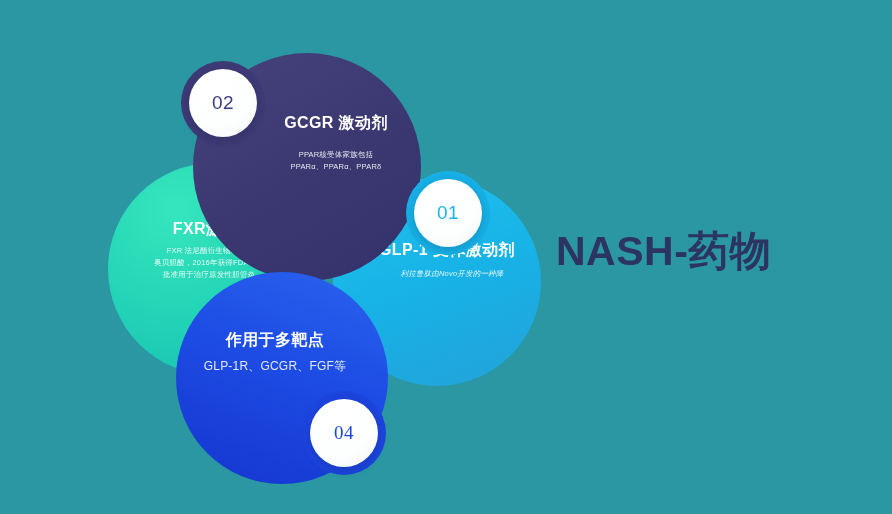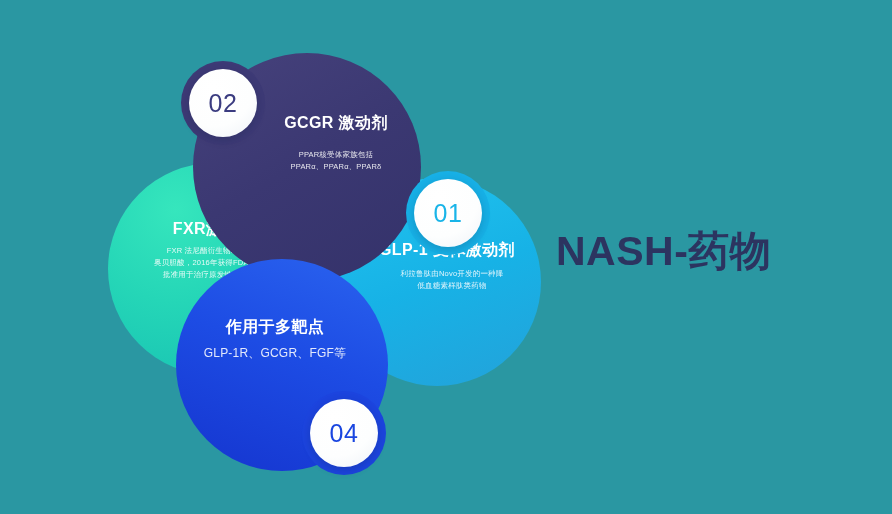--- a/index.html
+++ b/index.html
@@ -38,21 +38,21 @@
     background: linear-gradient(150deg, #46427c 0%, #3b3872 48%, #34326a 100%);
     z-index: 4;
   }
   .bubble-glp {
     left: 333px; top: 178px;
     width: 208px; height: 208px;
     background: linear-gradient(160deg, #21c4ef 0%, #17b2e6 50%, #23a2da 100%);
     z-index: 2;
   }
   .bubble-multi {
-    left: 176px; top: 259px;
+    left: 176px; top: 272px;
     width: 212px; height: 212px;
     background: linear-gradient(200deg, #2a63ef 0%, #1d4ce4 45%, #1535cf 100%);
     z-index: 5;
   }
 
   .bubble-label {
     position: absolute;
     left: 0; right: 0;
     text-align: center;
     color: #ffffff;
@@ -71,21 +71,21 @@
   }
 
   
   .bubble-fxr .bubble-label  { top: 56px;  font-size: 16px; }
   .bubble-fxr .bubble-desc   { top: 82px;  left: -4px; right: 6px; }
 
   .bubble-ppar .bubble-label { top: 60px;  left: 40px; right: -18px; font-size: 16px; }
   .bubble-ppar .bubble-desc  { top: 96px;  left: 40px; right: -18px; }
 
   .bubble-glp .bubble-label  { top: 62px;  left: 14px; right: -6px; font-size: 16px; }
-  .bubble-glp .bubble-desc   { top: 90px;  left: 24px; right: -6px; }
+  .bubble-glp .bubble-desc   { top: 90px;  left: 24px; right: -6px; font-style: italic; }
 
   .bubble-multi .bubble-label{ top: 58px;  left: 6px; right: 20px; font-size: 16px; }
   .bubble-multi .bubble-desc { top: 88px;  left: 6px; right: 20px; font-size: 12px; }
 
   
   .bubble-center {
     position: absolute;
     left: 237px; top: 207px;
     width: 120px; height: 120px;
     border-radius: 50%;
@@ -114,39 +114,39 @@
   }
   .badge .badge-disc {
     border-radius: 50%;
     background: radial-gradient(circle at 36% 26%, #ffffff 0%, #fdfefe 60%, #eef2f7 100%);
     box-shadow: 0 3px 10px rgba(10,25,50,0.20);
     display: flex;
     align-items: center;
     justify-content: center;
   }
   .badge .badge-num {
-    font-size: 25px;
+    font-size: 19px;
     font-weight: normal;
     letter-spacing: 0.5px;
   }
 
   .badge-01 { left: 84px;  top: 284px; width: 86px; height: 86px; background: #17b5c4; }
   .badge-01 .badge-disc { width: 70px; height: 70px; }
   .badge-01 .badge-num  { color: #17c3cc; }
 
   .badge-02 { left: 181px; top: 61px;  width: 84px; height: 84px; background: #3d3a76; }
   .badge-02 .badge-disc { width: 68px; height: 68px; }
   .badge-02 .badge-num  { color: #3b3c80; }
 
   .badge-03 { left: 406px; top: 171px; width: 84px; height: 84px; background: #17b0e6; }
   .badge-03 .badge-disc { width: 68px; height: 68px; }
   .badge-03 .badge-num  { color: #19b4e8; }
 
   .badge-04 { left: 302px; top: 391px; width: 84px; height: 84px; background: #1c44de; }
-  .badge-04 .badge-disc { width: 68px; height: 68px; }
+  .badge-04 .badge-disc { width: 68px; height: 68px; font-family: Liberation Serif, serif; }
   .badge-04 .badge-num  { color: #1a46e0; }
 
   
   .headline {
     position: absolute;
     left: 556px;
     top: 224px;
     color: #2c3460;
     font-size: 41px;
     font-weight: bold;
@@ -175,21 +175,20 @@
       <div class="bubble-desc">
         <div>PPAR核受体家族包括</div>
         <div>PPARα、PPARα、PPARδ</div>
       </div>
     </div>
 
     <div class="bubble bubble-glp">
       <div class="bubble-label">GLP-1 受体激动剂</div>
       <div class="bubble-desc">
         <div>利拉鲁肽由Novo开发的一种降</div>
-        <div>低血糖素样肽类药物</div>
       </div>
     </div>
 
     <div class="bubble bubble-multi">
       <div class="bubble-label">作用于多靶点</div>
       <div class="bubble-desc">
         <div>GLP-1R、GCGR、FGF等</div>
       </div>
     </div>
 

